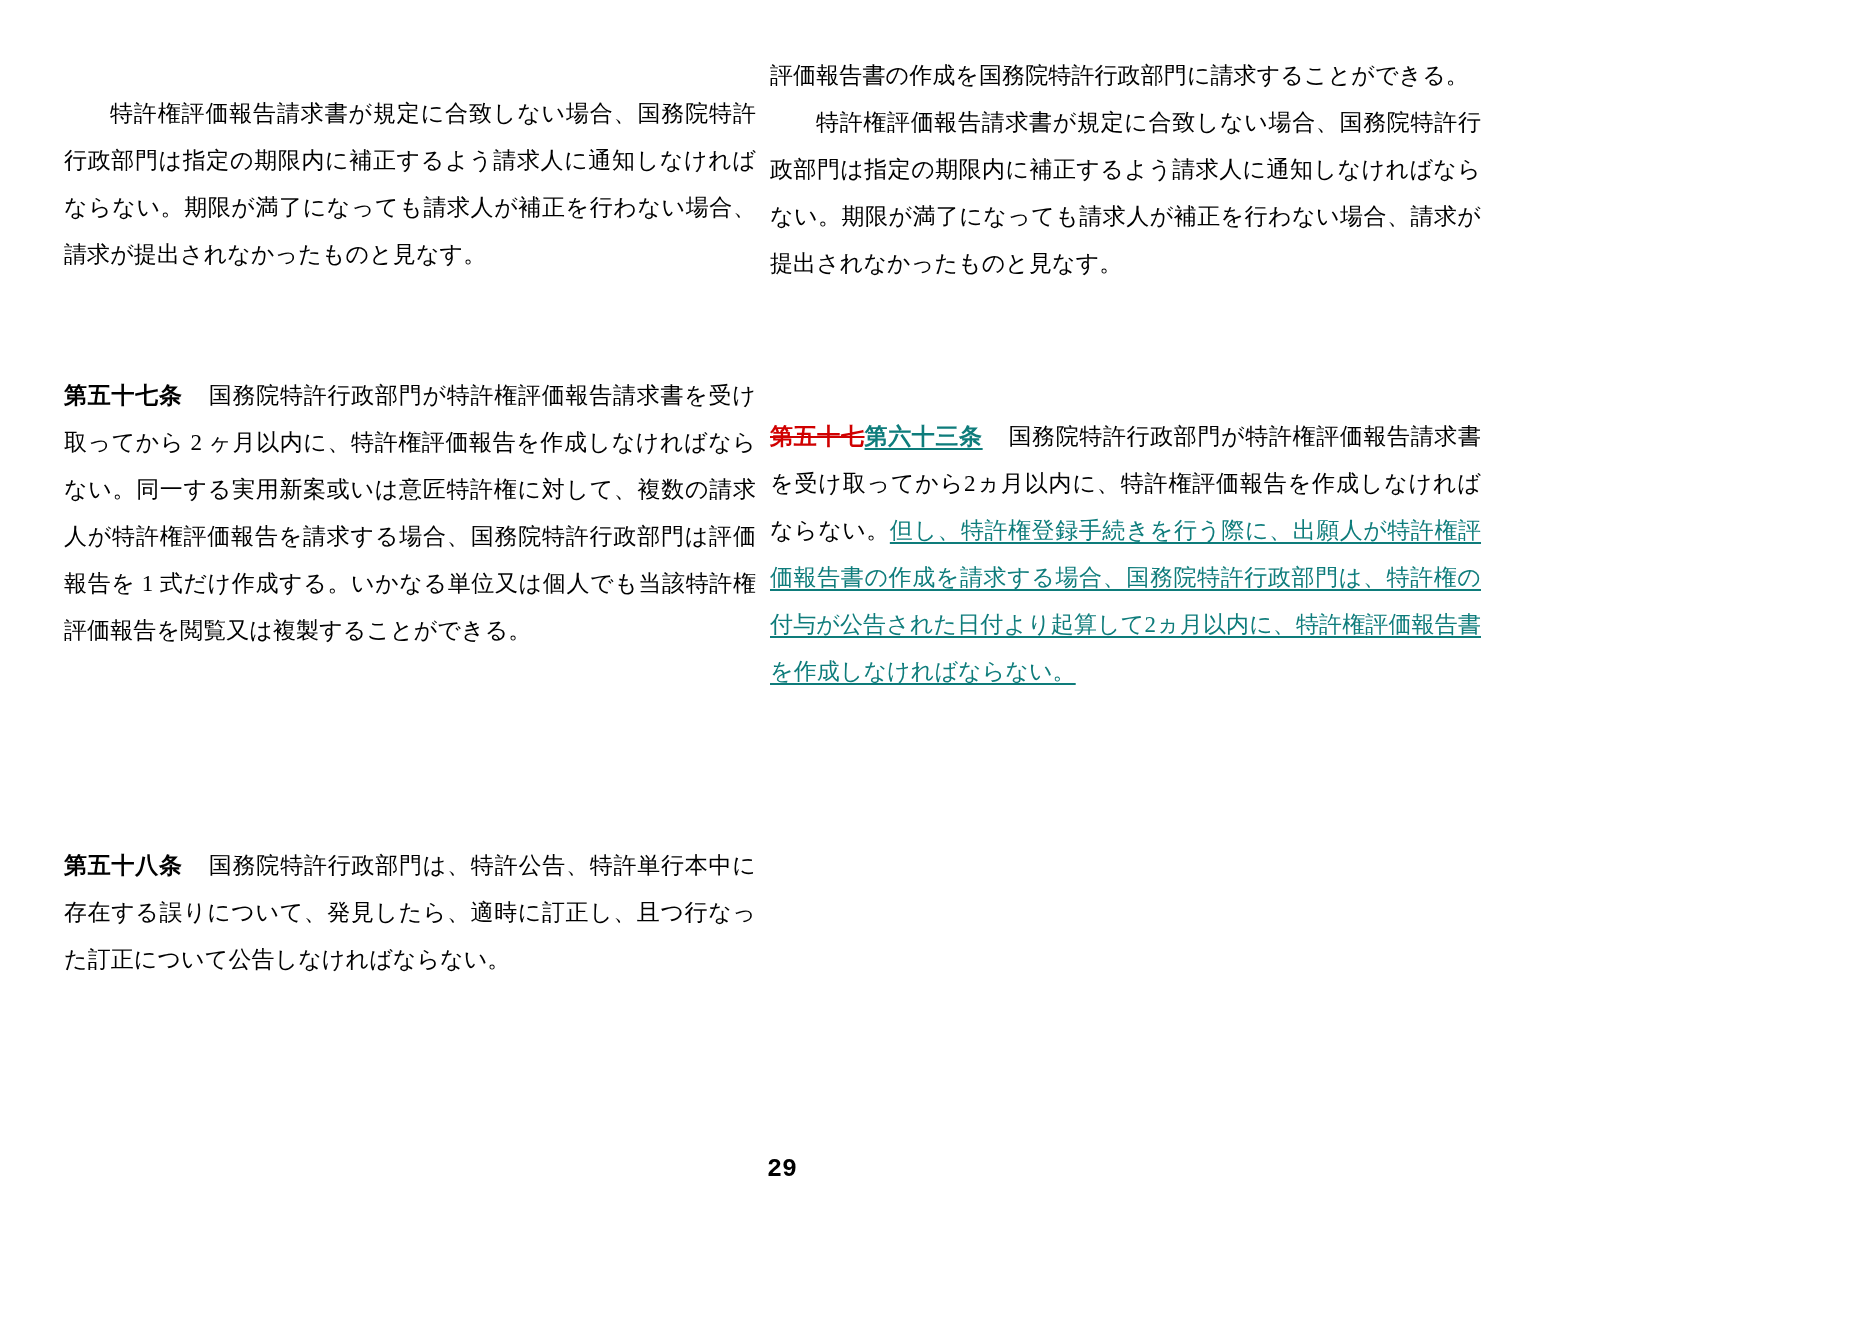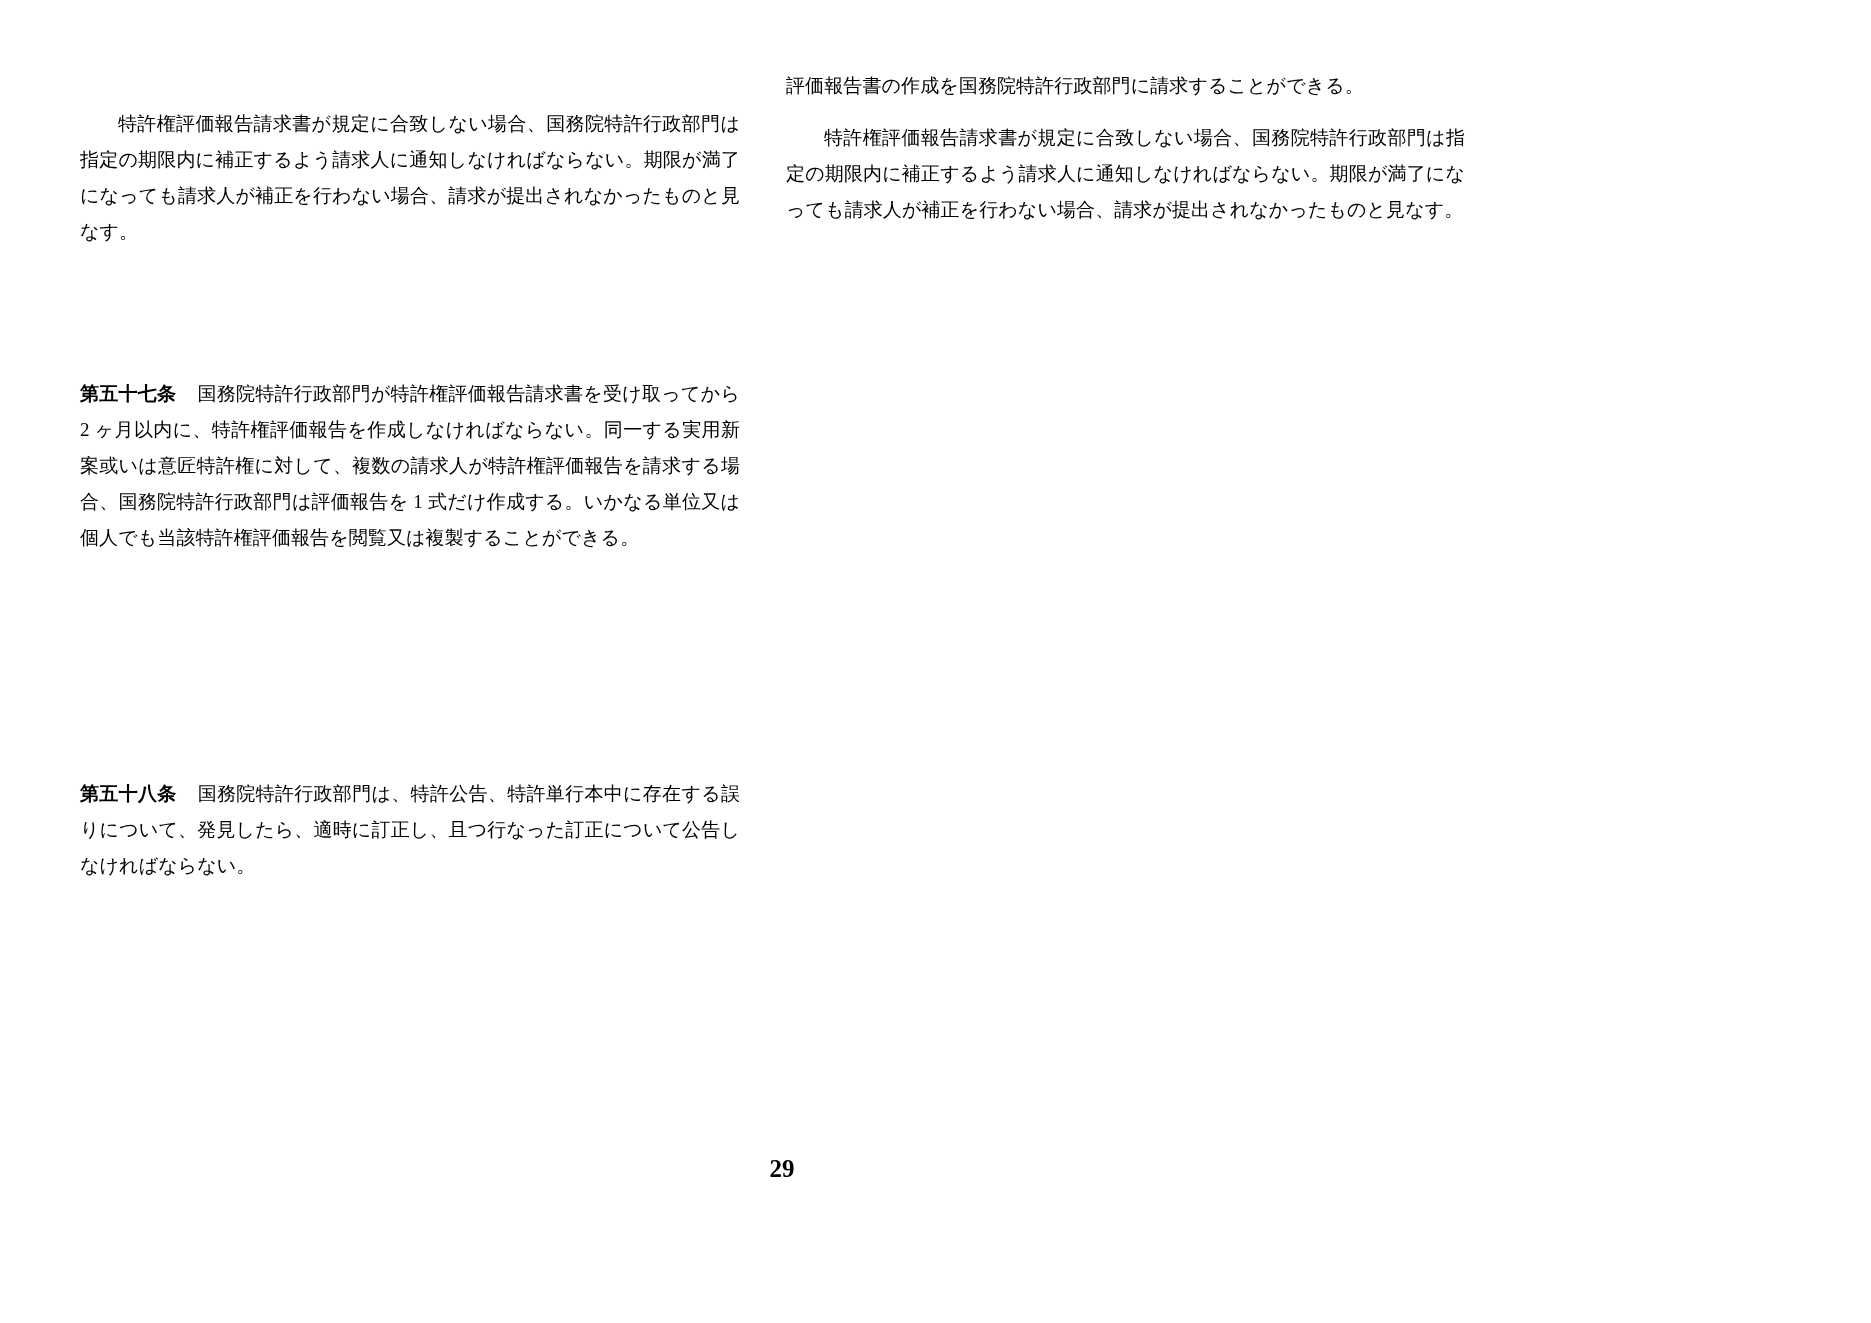--- a/index.html
+++ b/index.html
@@ -31,25 +31,25 @@
   }
   .col-left {
     width: 770px;
     padding: 90px 14px 0 64px;
   }
   .col-right {
     width: 1101px;
     padding: 52px 390px 0 0;
   }
   .para {
-    font-size: 19px;
-    line-height: 36px;
+    font-size: 23px;
+    line-height: 47px;
     text-align: justify;
     text-justify: inter-character;
-    margin: 16px;
+    margin: 0;
     letter-spacing: 0.1px;
   }
   .indent {
     text-indent: 2em;
   }
   .gap-article { height: 94px; }
   .gap-article2 { height: 126px; }
   .gap-article3 { height: 188px; }
   .art-num {
     font-weight: bold;
@@ -79,21 +79,21 @@
     font-weight: bold;
   }
   .page-number {
     position: absolute;
     left: 0;
     top: 1155px;
     width: 1871px;
     text-align: center;
     font-size: 25px;
     font-weight: bold;
-    font-family: Liberation Serif, serif;
+    font-family: Liberation Mono, monospace;
   }
   .pn-inner {
     display: inline-block;
     margin-left: -307px;
   }
 </style>
 </head>
 <body>
 
 <div class="page">
@@ -117,20 +117,21 @@
 
     <div class="col col-right">
 
       <p class="para">評価報告書の作成を国務院特許行政部門に請求することができる。</p>
 
 
       <p class="para indent">特許権評価報告請求書が規定に合致しない場合、国務院特許行政部門は指定の期限内に補正するよう請求人に通知しなければならない。期限が満了になっても請求人が補正を行わない場合、請求が提出されなかったものと見なす。</p>
 
       <div class="gap-article2"></div>
 
+      <p class="para"><span class="del">第五十七</span><span class="ins-bold">第六十三条</span><span class="art-sep"></span><span>国務院特許行政部門が特許権評価報告請求書を受け取ってから2ヵ月以内に、特許権評価報告を作成しなければならない。</span><span class="ins">但し、特許権登録手続きを行う際に、出願人が特許権評価報告書の作成を請求する場合、国務院特許行政部門は、特許権の付与が公告された日付より起算して2ヵ月以内に、特許権評価報告書を作成しなければならない。</span></p>
 
 
       <div class="gap-article"></div>
 
     </div>
 
   </div>
 
   <div class="page-number">
     <span class="pn-inner">29</span>

